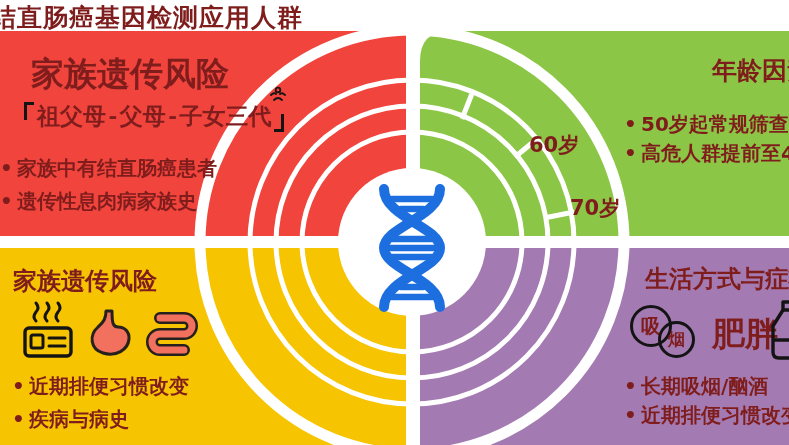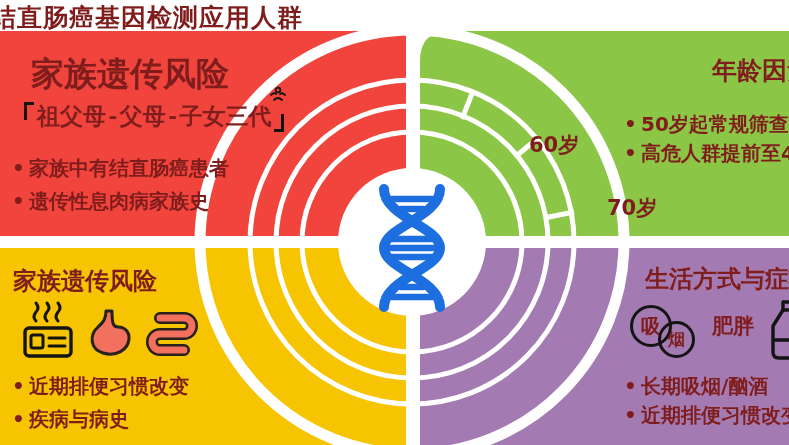--- a/index.html
+++ b/index.html
@@ -16,36 +16,36 @@
   .hdr-disease{left:13px;top:265px;font-size:24px;}
   .hdr-lifestyle{left:645px;top:263px;font-size:24px;}
   .gen-quote{left:24px;top:101px;font-size:23px;font-weight:700;white-space:nowrap;font-family:Liberation Mono, monospace;}
   .br-tl,.br-br{display:inline-block;width:7px;height:15px;vertical-align:middle;}
   .br-tl{border-left:3px solid #141414;border-top:3px solid #141414;margin-right:3px;transform:translateY(-7px);}
   .br-br{border-right:3px solid #141414;border-bottom:3px solid #141414;margin-left:2px;transform:translateY(5px);}
   .person-mini{position:absolute;right:-4px;top:-15px;}
   ul.bullets{margin:0;padding:0;list-style:none;}
   ul.bullets li{position:relative;padding-left:17px;font-weight:700;}
   ul.bullets li::before{content:"•";position:absolute;left:0;top:0;}
-  .bl-family{left:12px;top:152px;}
+  .bl-family{left:0;top:152px;}
   .bl-family li,.bl-disease li{font-size:20px;line-height:33px;white-space:nowrap;}
   .bl-age{left:624px;top:110px;}
   .bl-age li,.bl-lifestyle li{font-size:20px;line-height:29px;white-space:nowrap;}
   .bl-disease{left:12px;top:370px;}
   .bl-lifestyle{left:624px;top:372px;}
   .ring-label{font-size:21px;font-weight:600;white-space:nowrap;}
   .rl-50{left:452px;top:61px;}
   .rl-60{left:529px;top:113px;margin-top:18px;}
-  .rl-70{left:570px;top:194px;margin-left:37px;}
+  .rl-70{left:570px;top:194px;}
   .smoke-badge{left:630px;top:303px;width:70px;height:60px;}
   .smoke-c{position:absolute;border:3px solid #141414;border-radius:50%;
     display:flex;align-items:center;justify-content:center;font-weight:800;background:transparent;}
   .smoke-c1{left:0;top:2px;width:36px;height:36px;font-size:20px;}
   .smoke-c2{left:28px;top:18px;width:31px;height:31px;font-size:17px;}
-  .obesity{left:712px;top:312px;font-size:21px;font-weight:800;white-space:nowrap;}
+  .obesity{left:712px;top:312px;font-size:33px;font-weight:800;white-space:nowrap;}
 </style>
 </head>
 <body>
 
 <div class="stage">
 
   <svg class="bg" width="789" height="445" viewBox="0 0 789 445">
     <rect x="0" y="31" width="406" height="205" fill="#f1443c"></rect>
     <path d="M 420 236 L 420 61 Q 420 31 450 31 L 789 31 L 789 236 Z" fill="#8cc646"></path>
     <rect x="0" y="248" width="406" height="197" fill="#f7c402"></rect>

